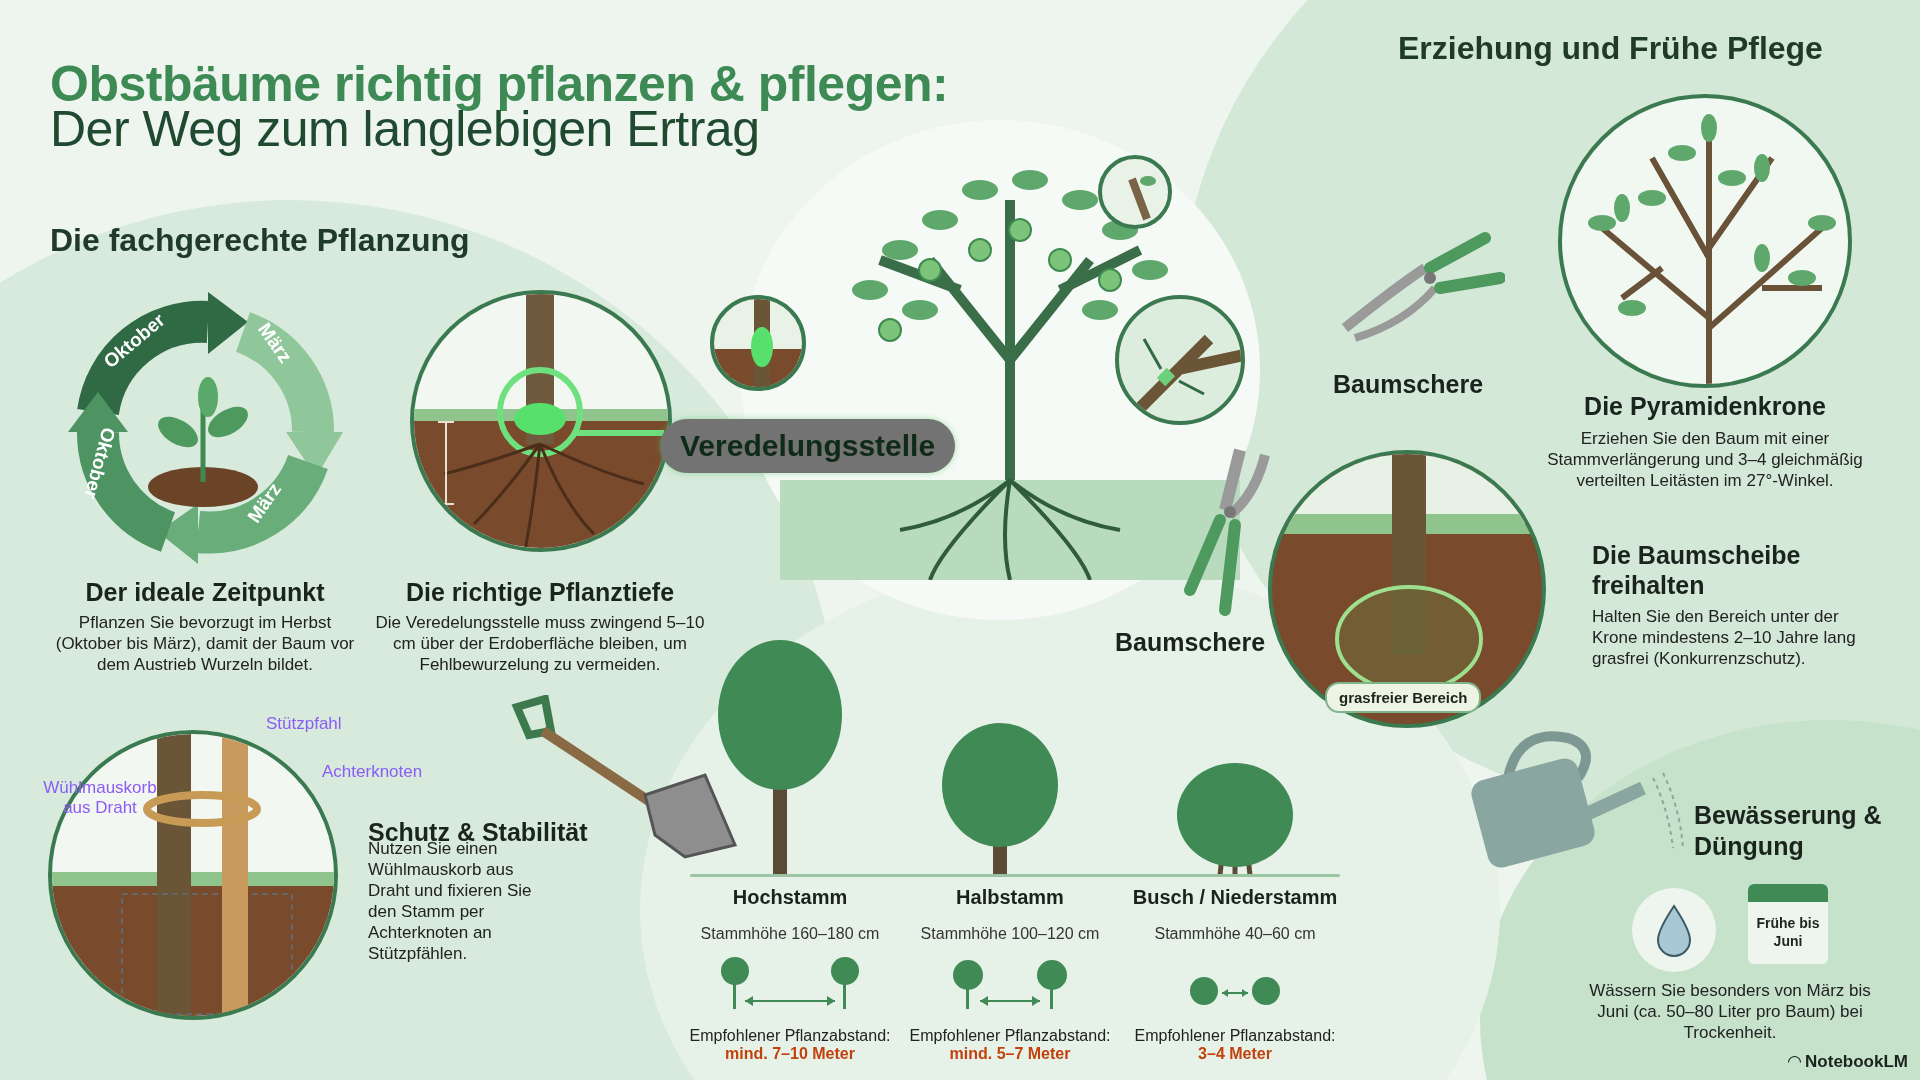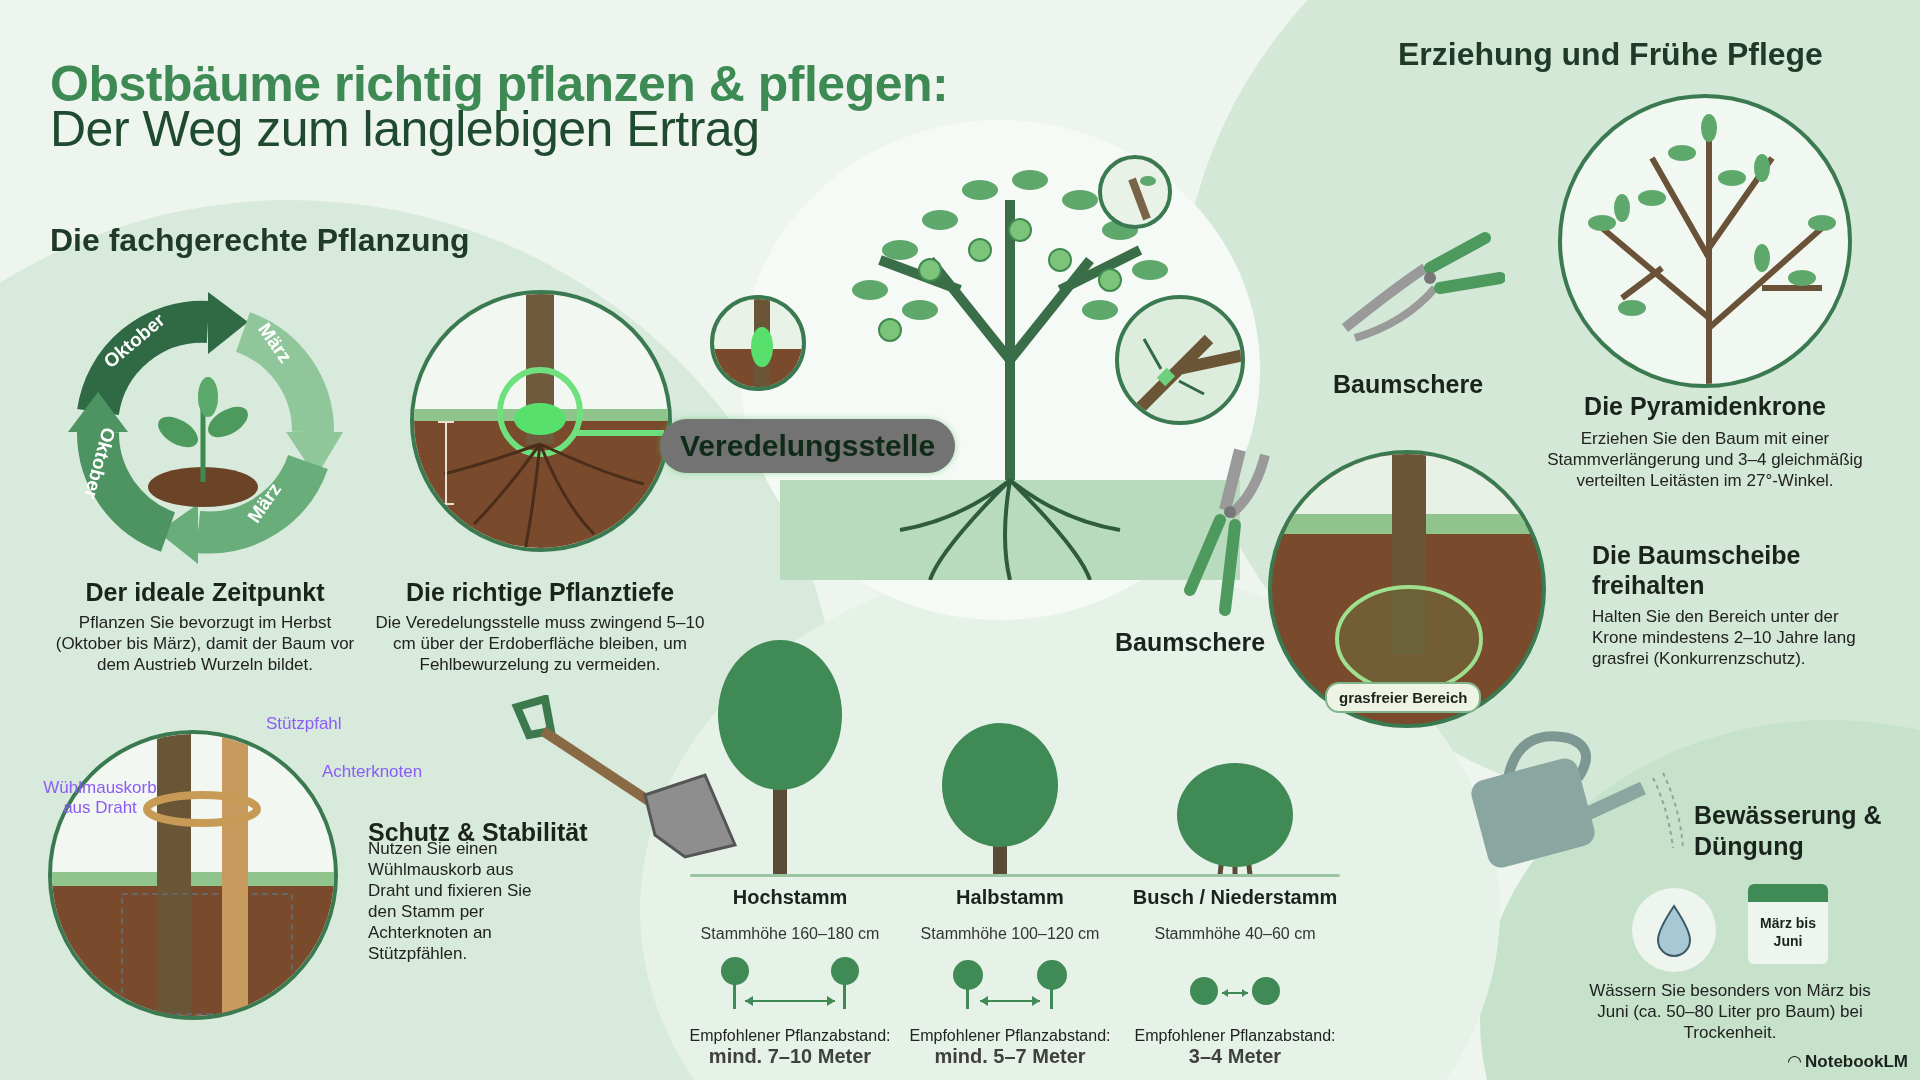--- a/index.html
+++ b/index.html
@@ -44,21 +44,21 @@
     box-shadow: 0 0 6px rgba(80,200,100,0.5);
   }
   .pill-light {
     position: absolute; background: #eef4e4; border-radius: 14px; border: 2px solid #7fb48a;
     font-weight: bold; font-size: 15px; color: #1b231d; padding: 5px 12px;
   }
   .tree-type { position: absolute; text-align: center; width: 220px; }
   .tree-type .name { font-size: 20px; font-weight: bold; color: #1b231d; }
   .tree-type .height { font-size: 16px; color: #333; margin-top: 16px; }
   .tree-type .spacing-label { font-size: 16px; color: #222; margin-top: 10px; }
-  .tree-type .spacing-value { font-size: 20px; font-weight: bold; color: #404040; }
+  .tree-type .spacing-value { font-size: 16px; font-weight: bold; color: #c2410c; }
   .ground-line { position: absolute; left: 690px; top: 874px; width: 650px; height: 3px; background: #9bc4a3; border-radius: 2px; }
   .brand { right: 12px; bottom: 8px; font-size: 17px; font-weight: bold; color: #1b231d; display: flex; align-items: center; gap: 4px; }
 </style>
 </head>
 <body>
 
 <div class="blob blob-left"></div>
 <div class="blob blob-right"></div>
 <div class="blob blob-bottom-right"></div>
 <div class="blob blob-center-lower"></div>
@@ -244,21 +244,21 @@
       <circle cx="14" cy="38" r="14" fill="#3f8a55"></circle>
       <circle cx="76" cy="38" r="14" fill="#3f8a55"></circle>
       <line x1="32" y1="40" x2="58" y2="40" stroke="#3f8a55" stroke-width="2"></line>
       <polygon points="32,40 38,36 38,44" fill="#3f8a55"></polygon>
       <polygon points="58,40 52,36 52,44" fill="#3f8a55"></polygon>
     </svg>
   <div class="spacing-label">Empfohlener Pflanzabstand:</div>
   <div class="spacing-value">3–4 Meter</div>
 </div>
 
-<div class="abs section-title" style="left:1398px; top:36px;">Erziehung und Frühe Pflege</div>
+<div class="abs section-title" style="left:1398px; top:30px;">Erziehung und Frühe Pflege</div>
 
 <div class="abs" style="left:1335px; top:228px;">
   <svg width="170" height="120" viewBox="0 0 170 120">
       <path d="M10,100 Q60,60 90,40" stroke="#9a9a9a" stroke-width="10" fill="none"></path>
       <path d="M20,110 Q70,95 100,60" stroke="#9a9a9a" stroke-width="8" fill="none"></path>
       <path d="M95,40 L150,10" stroke="#4e9a5e" stroke-width="12" stroke-linecap="round"></path>
       <path d="M105,60 L165,50" stroke="#4e9a5e" stroke-width="12" stroke-linecap="round"></path>
       <circle cx="95" cy="50" r="6" fill="#777"></circle>
     </svg>
 </div>
@@ -318,20 +318,20 @@
 </div>
 <div class="abs h3" style="left:1694px; top:800px; width:200px; line-height:31px;">Bewässerung &amp; Düngung</div>
 
 <div class="abs" style="left:1632px; top:888px; width:84px; height:84px; border-radius:50%; background:#eef5ee;">
   <svg width="84" height="84" viewBox="0 0 84 84">
       <path d="M42,18 Q58,42 58,52 A16,16 0 0 1 26,52 Q26,42 42,18 Z" fill="#a8c8d6" stroke="#3a5a66" stroke-width="2"></path>
     </svg>
 </div>
 <div class="abs" style="left:1748px; top:884px; width:80px; height:80px; background:#eef5ee; border-radius:6px; text-align:center;">
   <div style="height:18px; background:#3f8a55; border-radius:6px 6px 0 0;"></div>
-  <div style="font-size:14px; font-weight:bold; color:#1b231d; padding-top:12px; line-height:18px;">März bis Juni</div>
+  <div style="font-size:14px; font-weight:bold; color:#1b231d; padding-top:12px; line-height:18px;">Frühe bis Juni</div>
 </div>
 <div class="abs body-text center" style="left:1585px; top:980px; width:290px;">Wässern Sie besonders von März bis Juni (ca. 50–80 Liter pro Baum) bei Trockenheit.</div>
 
 <div class="abs brand">
   <span>◠</span>
   <span>NotebookLM</span>
 </div>
 
 </body></html>

